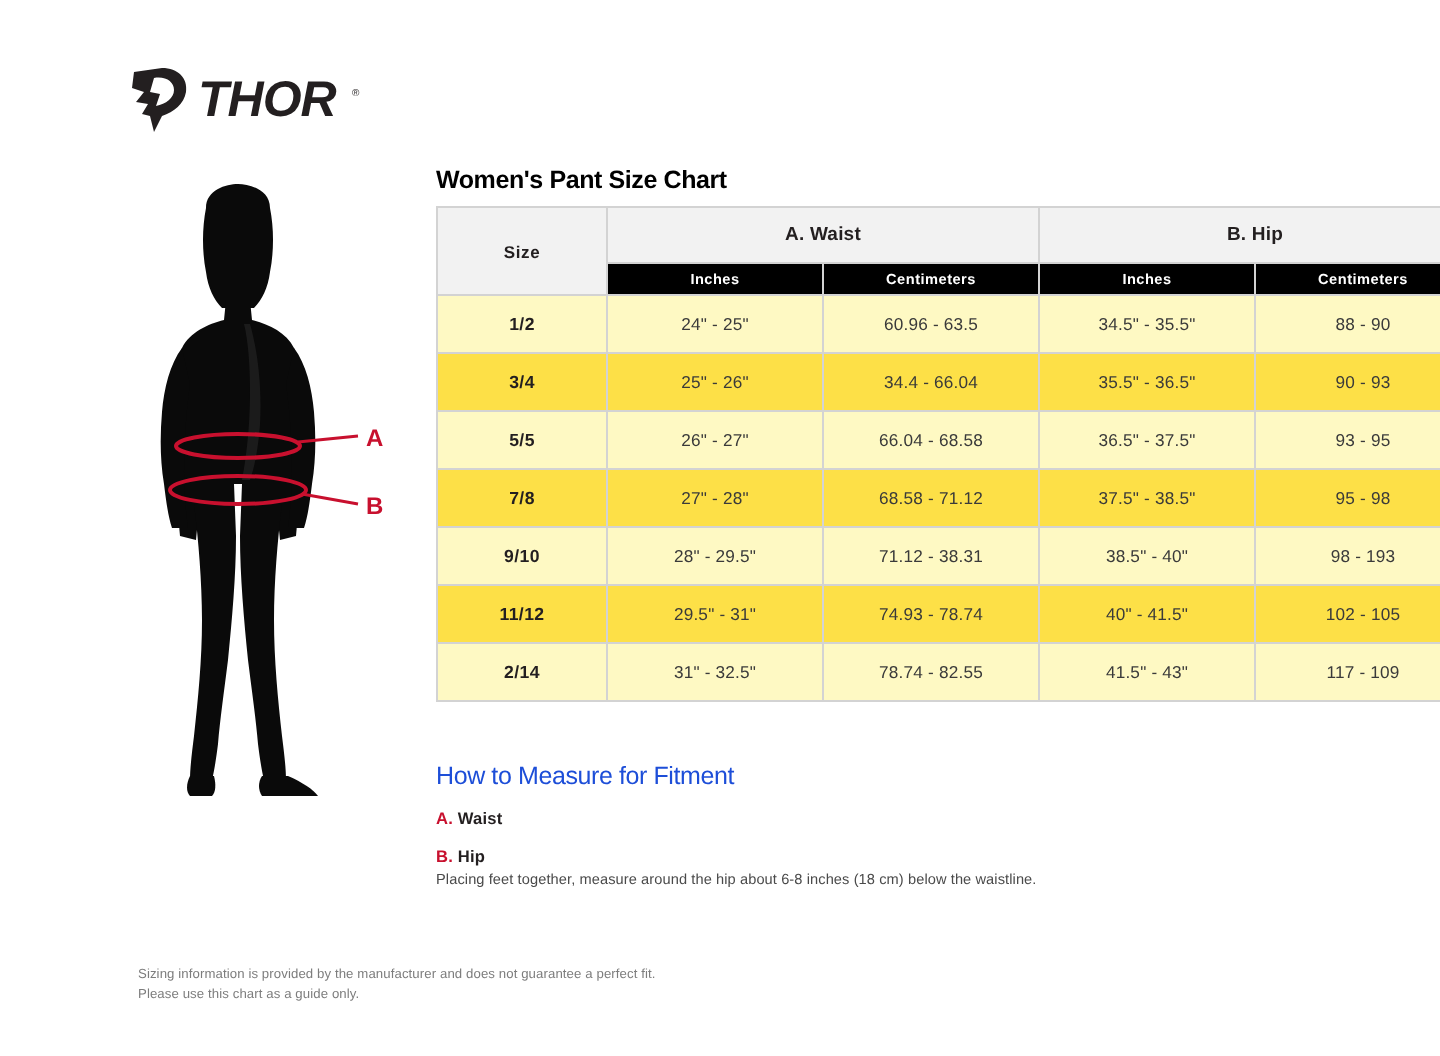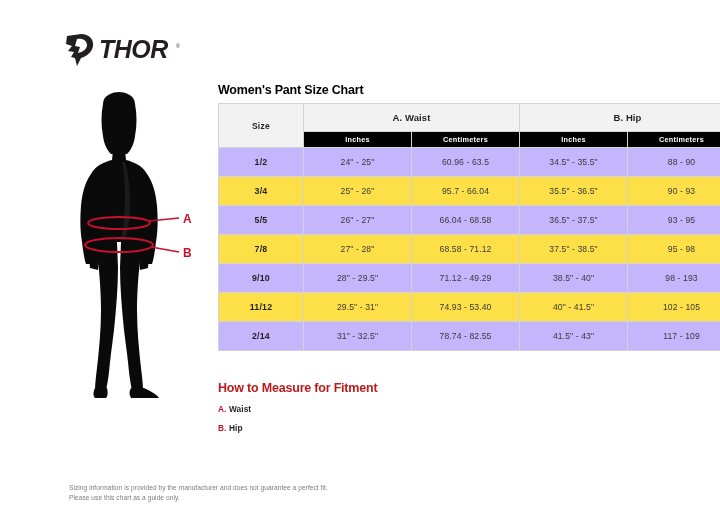--- a/index.html
+++ b/index.html
@@ -90,21 +90,21 @@
     color: #ffffff;
     font-size: 7.3px;
     font-weight: bold;
     letter-spacing: 0.25px;
     border-left: 1px solid #000;
     border-right: 1px solid #000;
     border-top: 1px solid #000;
     border-bottom: 1px solid #000;
   }
   tbody tr { height: 29px; }
-  tbody tr.shade td { background: #c4b5fd; }
+  tbody tr.shade td { background: #fef9c3; }
   tbody tr.plain td { background: #fde047; }
   td.size-cell {
     font-size: 8.8px;
     font-weight: bold;
     color: #231f20;
     letter-spacing: 0.2px;
   }
   td.val-cell {
     font-size: 8.6px;
     color: #3a3a3a;
@@ -113,22 +113,22 @@
 
   
   #howto {
     position: absolute;
     left: 218px;
     top: 381px;
     width: 440px;
   }
   #howto-title {
     font-size: 12.5px;
-    font-weight: bold;
-    color: #b91c1c;
+    font-weight: normal;
+    color: #1d4ed8;
     letter-spacing: -0.2px;
     margin-bottom: 9px;
   }
   .measure-block { margin-bottom: 9px; }
   .measure-head {
     font-size: 8.3px;
     font-weight: bold;
     color: #231f20;
     margin-bottom: 2px;
     letter-spacing: 0.1px;
@@ -242,49 +242,49 @@
         <tr class="shade">
           <td class="size-cell col-size">1/2</td>
           <td class="val-cell col-data">24" - 25"</td>
           <td class="val-cell col-data">60.96 - 63.5</td>
           <td class="val-cell col-data">34.5" - 35.5"</td>
           <td class="val-cell col-data">88 - 90</td>
         </tr>
         <tr class="plain">
           <td class="size-cell col-size">3/4</td>
           <td class="val-cell col-data">25" - 26"</td>
-          <td class="val-cell col-data">95.7 - 66.04</td>
+          <td class="val-cell col-data">34.4 - 66.04</td>
           <td class="val-cell col-data">35.5" - 36.5"</td>
           <td class="val-cell col-data">90 - 93</td>
         </tr>
         <tr class="shade">
           <td class="size-cell col-size">5/5</td>
           <td class="val-cell col-data">26" - 27"</td>
           <td class="val-cell col-data">66.04 - 68.58</td>
           <td class="val-cell col-data">36.5" - 37.5"</td>
           <td class="val-cell col-data">93 - 95</td>
         </tr>
         <tr class="plain">
           <td class="size-cell col-size">7/8</td>
           <td class="val-cell col-data">27" - 28"</td>
           <td class="val-cell col-data">68.58 - 71.12</td>
           <td class="val-cell col-data">37.5" - 38.5"</td>
           <td class="val-cell col-data">95 - 98</td>
         </tr>
         <tr class="shade">
           <td class="size-cell col-size">9/10</td>
           <td class="val-cell col-data">28" - 29.5"</td>
-          <td class="val-cell col-data">71.12 - 49.29</td>
+          <td class="val-cell col-data">71.12 - 38.31</td>
           <td class="val-cell col-data">38.5" - 40"</td>
           <td class="val-cell col-data">98 - 193</td>
         </tr>
         <tr class="plain">
           <td class="size-cell col-size">11/12</td>
           <td class="val-cell col-data">29.5" - 31"</td>
-          <td class="val-cell col-data">74.93 - 53.40</td>
+          <td class="val-cell col-data">74.93 - 78.74</td>
           <td class="val-cell col-data">40" - 41.5"</td>
           <td class="val-cell col-data">102 - 105</td>
         </tr>
         <tr class="shade">
           <td class="size-cell col-size">2/14</td>
           <td class="val-cell col-data">31" - 32.5"</td>
           <td class="val-cell col-data">78.74 - 82.55</td>
           <td class="val-cell col-data">41.5" - 43"</td>
           <td class="val-cell col-data">117 - 109</td>
         </tr>
@@ -300,19 +300,20 @@
       <span class="letter">A.</span>
       <span>Waist</span>
     </div>
   </div>
 
   <div class="measure-block">
     <div class="measure-head">
       <span class="letter">B.</span>
       <span>Hip</span>
     </div>
+    <div class="measure-desc">Placing feet together, measure around the hip about 6-8 inches (18 cm) below the waistline.</div>
   </div>
 </div>
 
 <div id="footer">
   <div>Sizing information is provided by the manufacturer and does not guarantee a perfect fit.</div>
   <div>Please use this chart as a guide only.</div>
 </div>
 
 </body></html>

